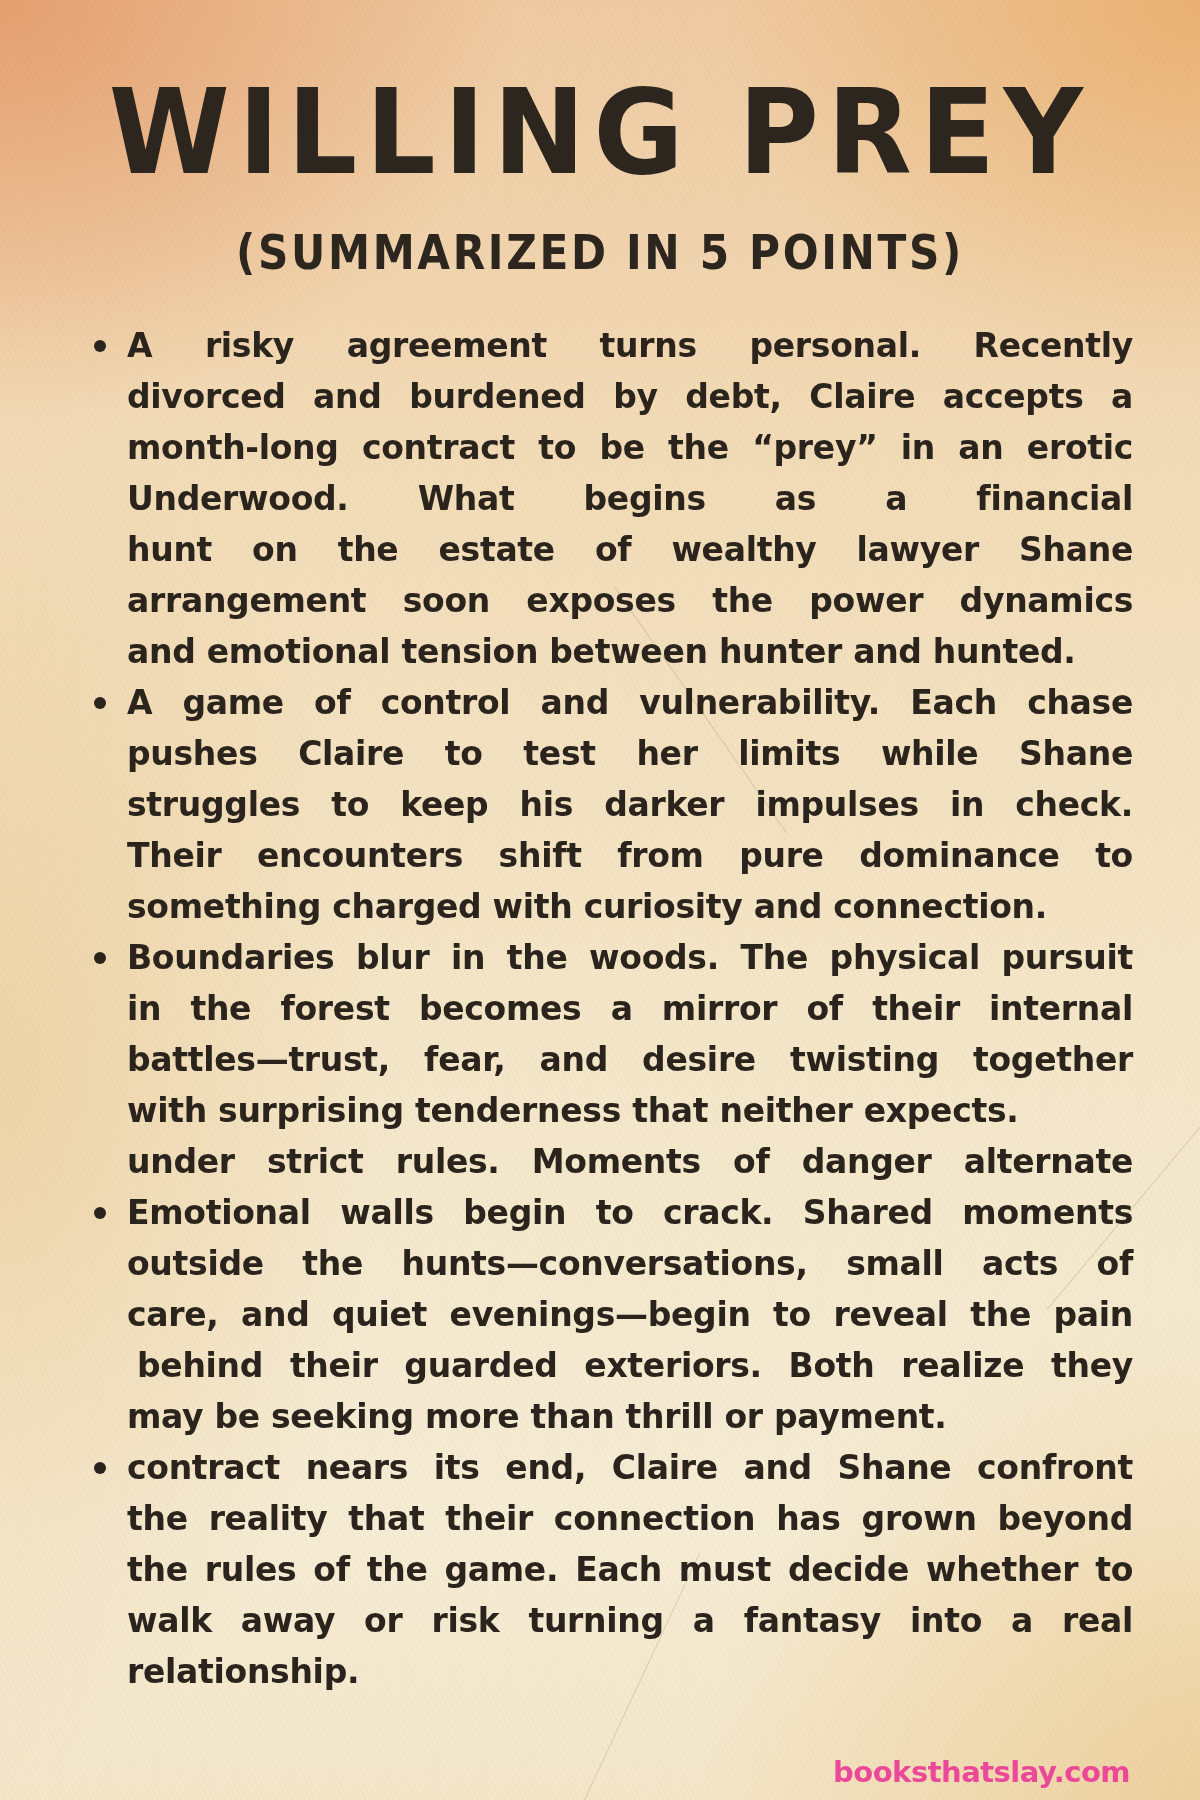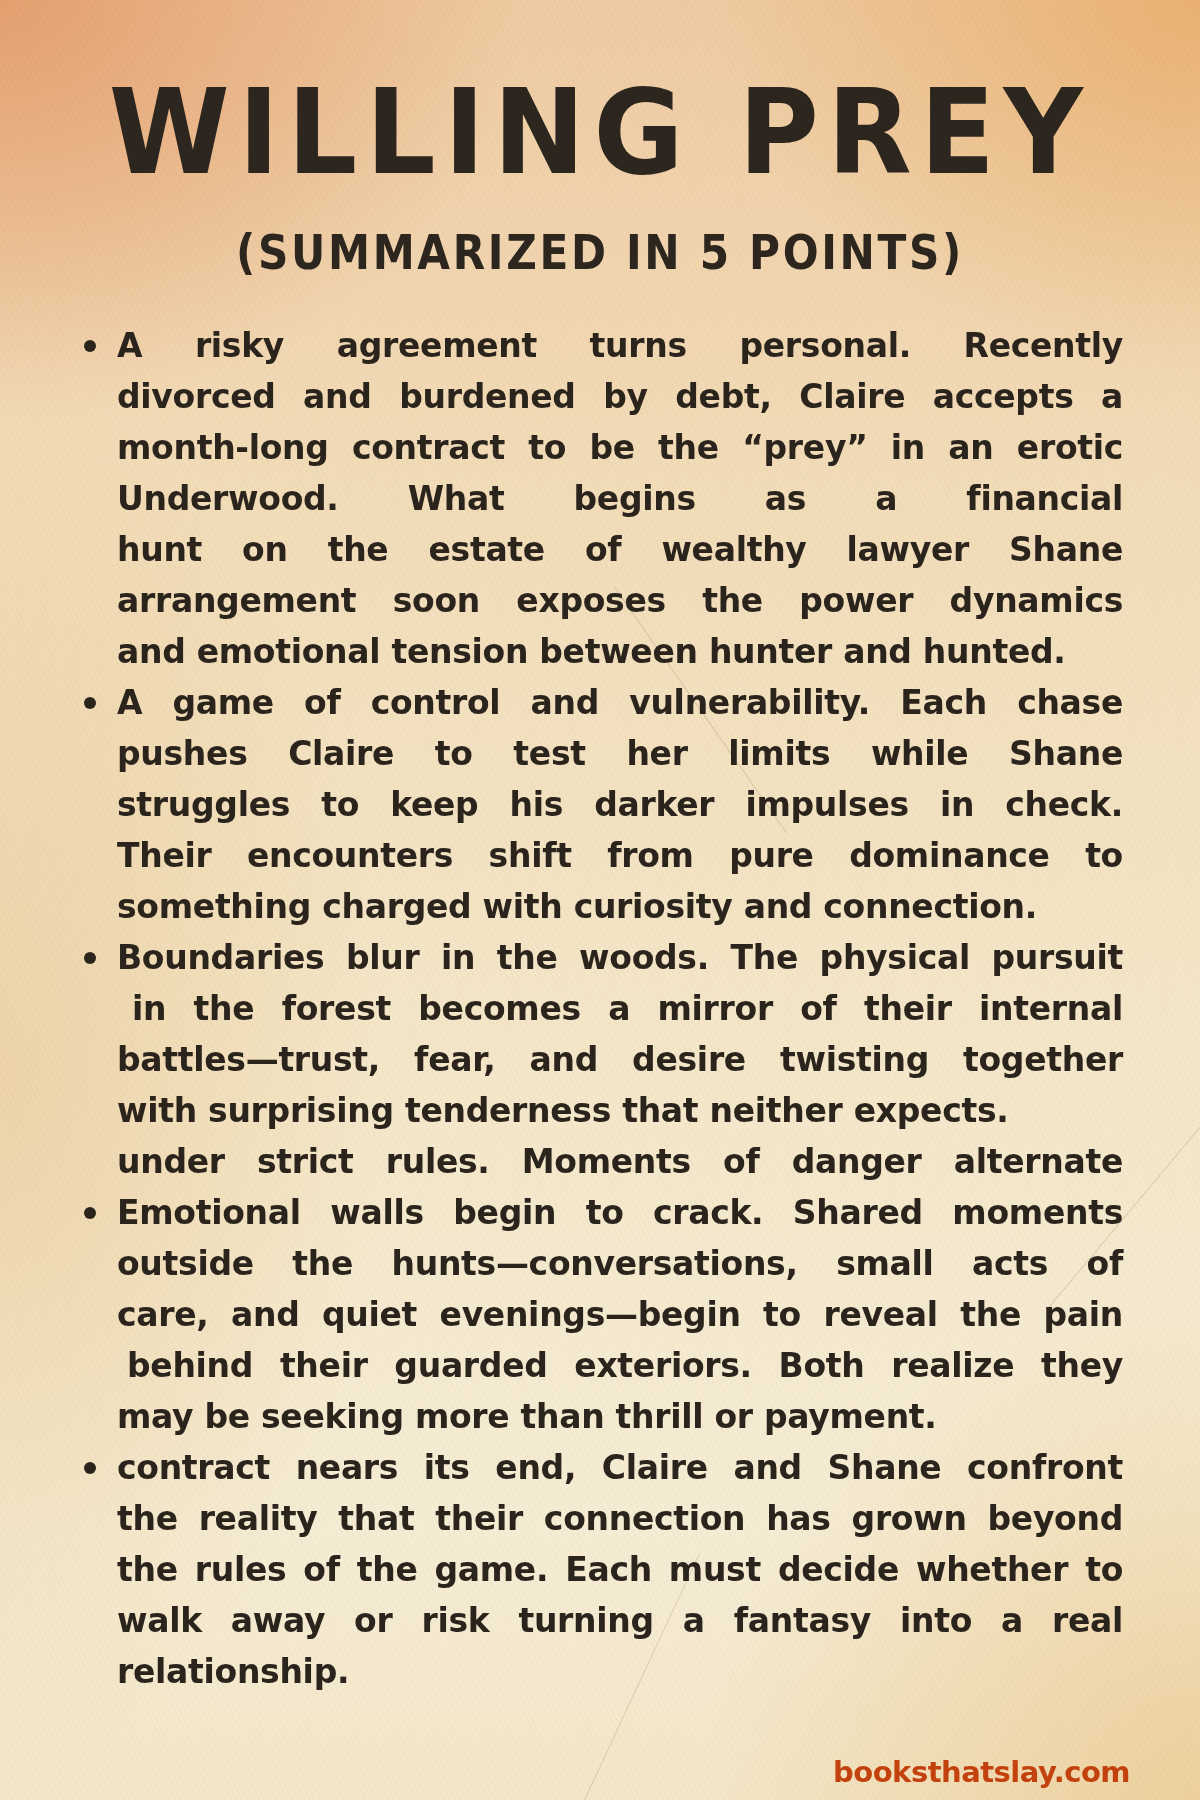--- a/index.html
+++ b/index.html
@@ -34,42 +34,42 @@
   }
   .subtitle {
     position: absolute; left: 0; width: 1200px; top: 222px;
     text-align: center; margin: 0;
     font-family: "DejaVu Sans", sans-serif; font-weight: bold;
     font-size: 48px; line-height: 60px; letter-spacing: 3px;
     color: #2d261f;
     transform: scaleX(0.88);
   }
   .bullets {
-    position: absolute; left: 117px; top: 320px; width: 1006px;
+    position: absolute; left: 127px; top: 320px; width: 1006px;
     margin: 0; padding: 0; list-style: none;
   }
   .bullet { position: relative; margin: 0; padding: 0; }
   .bullet-dot {
     position: absolute; left: -33px; top: 20px;
     width: 12px; height: 12px; border-radius: 50%;
     background: #2b241d;
   }
   .line {
     display: block; height: 51px; line-height: 51px;
     font-family: "DejaVu Sans", sans-serif; font-weight: bold;
     font-size: 33px; letter-spacing: -0.3px;
     white-space: nowrap; overflow: visible;
     text-align: justify; text-align-last: justify;
   }
   .line.last { text-align: left; text-align-last: left; }
   .footer {
     position: absolute; left: 833px; top: 1752px; width: 290px;
     text-align: right;
     font-family: "DejaVu Sans", sans-serif; font-weight: bold;
-    font-size: 29px; line-height: 40px; color: #c2410c;
+    font-size: 29px; line-height: 40px; color: #ec4899;
     letter-spacing: -0.5px;
   }
 </style>
 </head>
 <body>
 
 <div class="texture"></div>
 <div class="crease" style="left:700px; top:560px; height:300px; transform: rotate(-35deg);"></div>
 <div class="crease" style="left:1130px; top:1080px; height:260px; transform: rotate(40deg);"></div>
 <div class="crease" style="left:640px; top:1540px; height:280px; transform: rotate(25deg);"></div>
@@ -92,21 +92,21 @@
     <span class="bullet-dot"></span>
     <span class="line" style="white-space: nowrap;">A game of control and vulnerability. Each chase</span>
     <span class="line" style="white-space: nowrap;">pushes Claire to test her limits while Shane</span>
     <span class="line" style="white-space: nowrap;">struggles to keep his darker impulses in check.</span>
     <span class="line" style="white-space: nowrap;">Their encounters shift from pure dominance to</span>
     <span class="line last" style="white-space: nowrap;">something charged with curiosity and connection.</span>
   </li>
   <li class="bullet">
     <span class="bullet-dot"></span>
     <span class="line" style="white-space: nowrap;">Boundaries blur in the woods. The physical pursuit</span>
-    <span class="line" style="white-space: nowrap; margin-left: 15px;">in the forest becomes a mirror of their internal</span>
+    <span class="line" style="white-space: nowrap;">in the forest becomes a mirror of their internal</span>
     <span class="line" style="white-space: nowrap;">battles—trust, fear, and desire twisting together</span>
     <span class="line last" style="white-space: nowrap;">with surprising tenderness that neither expects.</span>
     <span class="line" style="white-space: nowrap;">under strict rules. Moments of danger alternate</span>
   </li>
   <li class="bullet">
     <span class="bullet-dot"></span>
     <span class="line" style="white-space: nowrap;">Emotional walls begin to crack. Shared moments</span>
     <span class="line" style="white-space: nowrap;">outside the hunts—conversations, small acts of</span>
     <span class="line" style="white-space: nowrap;">care, and quiet evenings—begin to reveal the pain</span>
     <span class="line" style="white-space: nowrap; margin-left: 10px;">behind their guarded exteriors. Both realize they</span>

